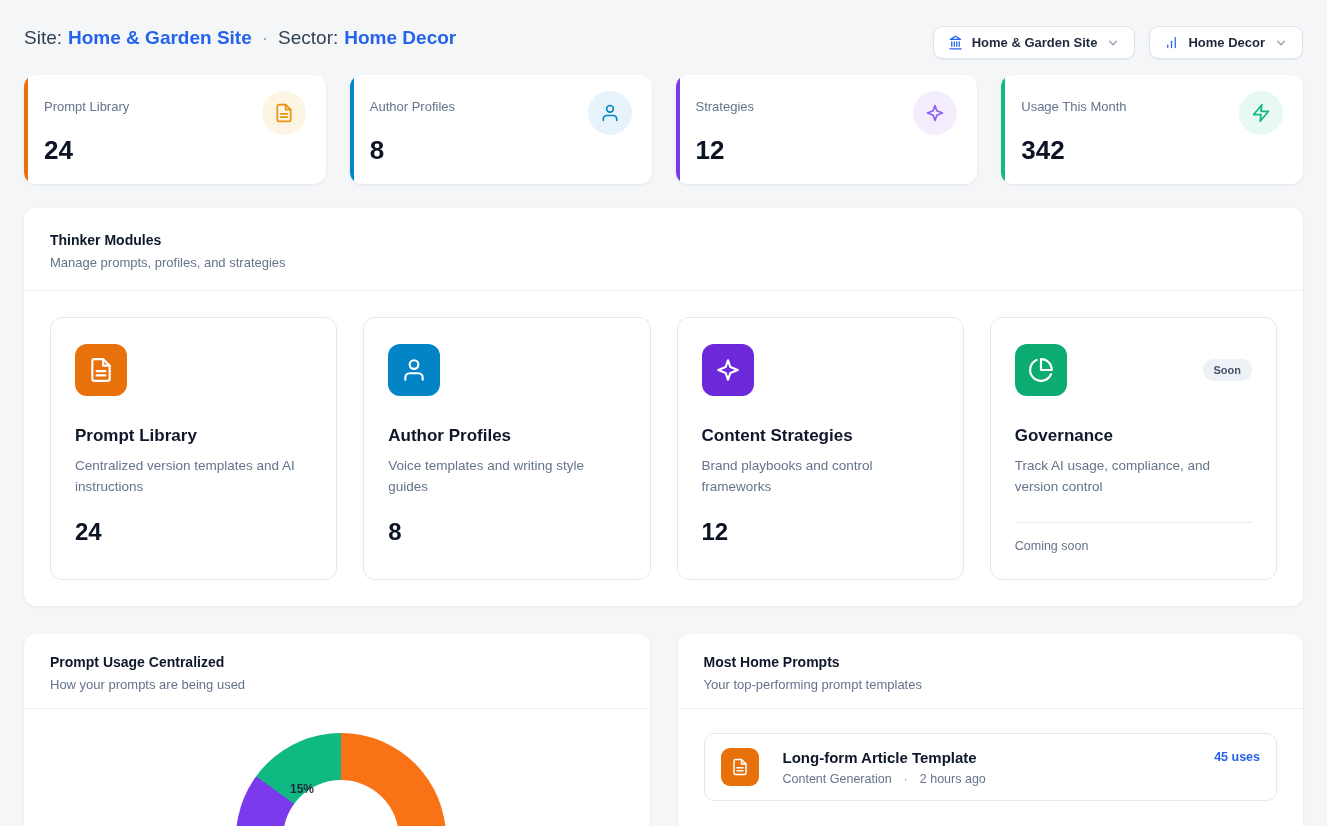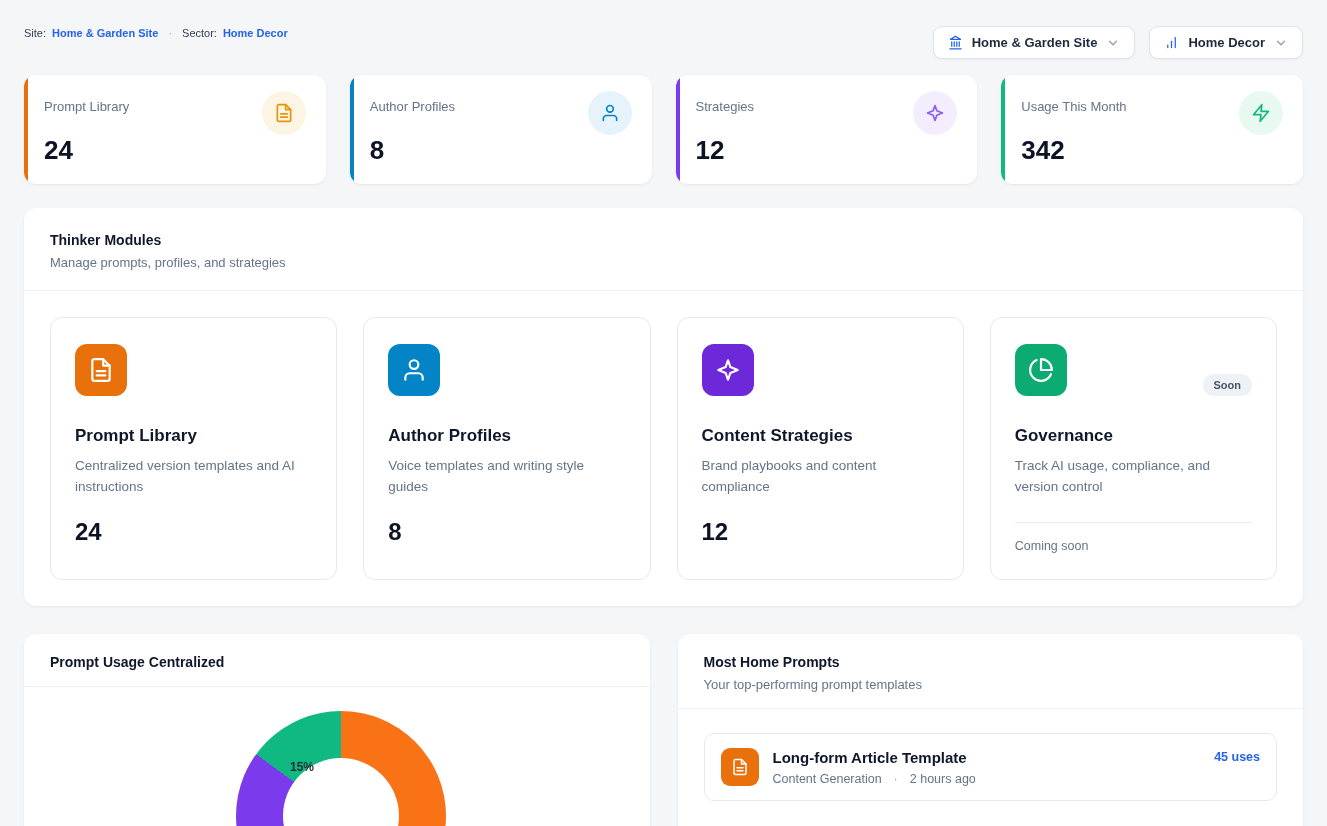--- a/index.html
+++ b/index.html
@@ -7,21 +7,21 @@
   body {
     background:#f4f6f8;
     font-family:"Liberation Sans", sans-serif;
     color:#0f172a;
   }
   .page { padding:20px 24px; }
 
   
   .topbar { display:flex; justify-content:space-between; align-items:flex-start; margin-bottom:16px; }
   .page-title { font-size:23px; font-weight:700; color:#101828; letter-spacing:-.2px; }
-  .subtitle { margin-top:7px; font-size:11px; color:#334155; display:flex; align-items:center; gap:6px; }
+  .subtitle { margin-top:7px; font-size:19px; color:#334155; display:flex; align-items:center; gap:6px; }
   .sub-link { color:#2563eb; font-weight:600; text-decoration:none; cursor:pointer; }
   .sub-dot { color:#94a3b8; margin:0 4px; }
   .selectors { display:flex; gap:14px; margin-top:6px; }
   .selector-btn {
     display:flex; align-items:center; gap:9px;
     background:#fff; border:1px solid #dde4ec; border-radius:9px;
     padding:8px 14px; font-family:inherit; font-size:13px; font-weight:600; color:#1e293b;
     cursor:pointer; box-shadow:0 1px 2px rgba(16,24,40,.05);
   }
   .btn-icon { display:flex; color:#2563eb; }
@@ -48,21 +48,21 @@
   .tint-green  { background:#e8f9f1; color:#10b981; }
   .stat-value { font-size:26px; font-weight:700; color:#0b1324; margin-top:0px; }
 
   
   .section-card { background:#fff; border-radius:12px; margin-top:24px; box-shadow:0 1px 3px rgba(16,24,40,.07); }
   .section-header { padding:24px 26px 20px; border-bottom:1px solid #edf1f5; }
   .section-title { font-size:14px; font-weight:700; color:#0f172a; }
   .section-sub { font-size:13px; color:#64748b; margin-top:7px; }
   .modules-grid { display:grid; grid-template-columns:repeat(4,1fr); gap:26px; padding:26px; }
   .module-card { position:relative; border:1px solid #e4e9f0; border-radius:12px; padding:26px 24px; min-height:252px; background:#fff; cursor:pointer; }
-  .module-top { display:flex; justify-content:space-between; align-items:flex-end; }
+  .module-top { display:flex; justify-content:space-between; align-items:center; }
   .module-icon { width:52px; height:52px; border-radius:12px; display:flex; align-items:center; justify-content:center; color:#fff; }
   .bg-orange { background:#e8710c; }
   .bg-blue   { background:#0284c7; }
   .bg-purple { background:#6d28d9; }
   .bg-green  { background:#0bab71; }
   .soon-badge { background:#eef2f6; color:#475569; font-size:11px; font-weight:600; padding:5px 11px; border-radius:999px; }
   .module-title { font-size:17px; font-weight:700; color:#0f172a; margin-top:30px; }
   .module-desc { font-size:13.5px; color:#64748b; line-height:1.55; margin-top:10px; }
   .module-count { font-size:24px; font-weight:700; color:#0b1324; margin-top:20px; }
   .module-divider { border-top:1px solid #e8edf3; margin-top:24px; }
@@ -72,21 +72,21 @@
   .bottom-grid { display:grid; grid-template-columns:1fr 1fr; gap:28px; margin-top:28px; }
   .panel { background:#fff; border-radius:12px; box-shadow:0 1px 3px rgba(16,24,40,.07); }
   .panel-header { padding:20px 26px 16px; border-bottom:1px solid #edf1f5; }
 
   .chart-area { position:relative; height:300px; }
   .donut { position:absolute; left:212px; top:24px; width:210px; height:210px; border-radius:50%; }
   .donut-hole { position:absolute; left:50%; top:50%; width:116px; height:116px; margin:-58px 0 0 -58px; background:#fff; border-radius:50%; }
   .donut-label { position:absolute; left:66px; top:56px; transform:translate(-50%,-50%); font-size:12px; font-weight:700; color:#1f2937; z-index:2; }
 
   .prompt-list { padding:24px 26px; }
-  .prompt-item { display:flex; align-items:flex-start; gap:14px; border:1px solid #e4e9f0; border-radius:10px; padding:14px 16px; cursor:pointer; background:#fff; }
+  .prompt-item { display:flex; align-items:flex-start; gap:24px; border:1px solid #e4e9f0; border-radius:10px; padding:14px 16px; cursor:pointer; background:#fff; }
   .prompt-icon { width:38px; height:38px; border-radius:9px; background:#e8710c; color:#fff; display:flex; align-items:center; justify-content:center; flex:0 0 auto; }
   .prompt-body { flex:1; }
   .prompt-title { font-size:15px; font-weight:700; color:#0f172a; margin-top:1px; }
   .prompt-meta { font-size:12.5px; color:#64748b; margin-top:6px; display:flex; align-items:center; gap:8px; }
   .prompt-uses { color:#2563eb; font-size:12.5px; font-weight:700; margin-top:2px;margin-left:16px; }
 
   svg { display:block; }
 </style>
 </head>
 <body>
@@ -239,21 +239,21 @@
 
       <div class="module-card">
         <div class="module-top">
           <span class="module-icon bg-purple">
             <svg viewBox="0 0 24 24" width="26" height="26" fill="none" stroke="currentColor" stroke-width="2" stroke-linecap="round" stroke-linejoin="round">
                 <path d="M12 3l2.2 6.3L21 12l-6.8 2.7L12 21l-2.2-6.3L3 12l6.8-2.7z"></path>
               </svg>
           </span>
         </div>
         <h3 class="module-title">Content Strategies</h3>
-        <p class="module-desc">Brand playbooks and content compliance</p>
+        <p class="module-desc">Brand playbooks and control frameworks</p>
         <div class="module-count">12</div>
       </div>
 
       <div class="module-card">
         <div class="module-top">
           <span class="module-icon bg-green">
             <svg viewBox="0 0 24 24" width="26" height="26" fill="none" stroke="currentColor" stroke-width="2" stroke-linecap="round" stroke-linejoin="round">
                 <path d="M21.21 15.89A10 10 0 1 1 8 2.83"></path>
                 <path d="M22 12A10 10 0 0 0 12 2v10z"></path>
               </svg>
@@ -267,20 +267,21 @@
       </div>
 
     </div>
   </section>
 
   <section class="bottom-grid">
 
     <div class="panel">
       <div class="panel-header">
         <div class="section-title">Prompt Usage Centralized</div>
+        <div class="section-sub">How your prompts are being used</div>
       </div>
       <div class="chart-area">
         <div class="donut" style="background: conic-gradient(rgb(249, 115, 22) 0%, rgb(249, 115, 22) 55%, rgb(124, 58, 237) 55%, rgb(124, 58, 237) 85%, rgb(16, 185, 129) 85%, rgb(16, 185, 129) 100%);">
           <span class="donut-label">15%</span>
           <span class="donut-hole"></span>
         </div>
       </div>
     </div>
 
     <div class="panel">

